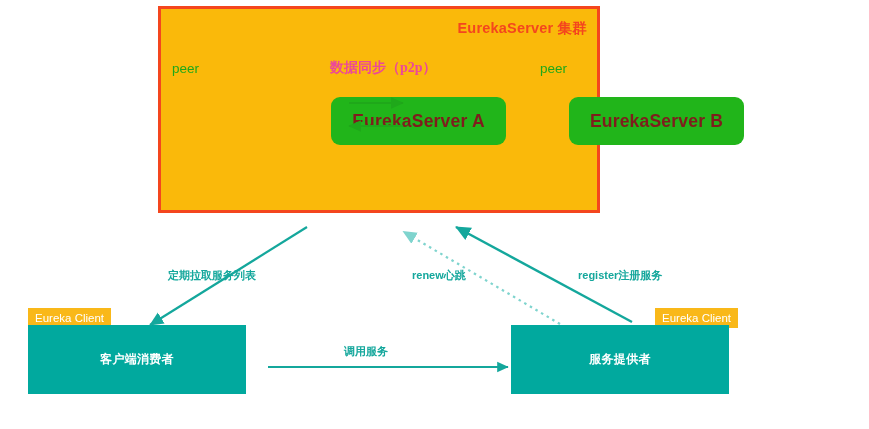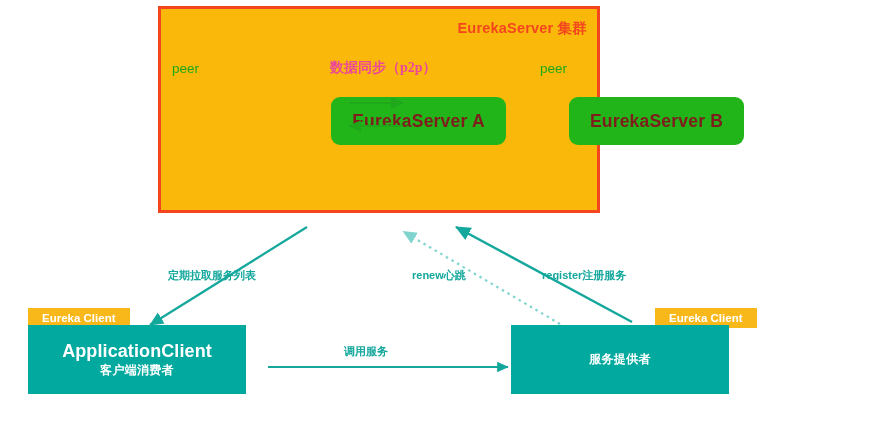--- a/index.html
+++ b/index.html
@@ -106,43 +106,43 @@
     font-size: 12px;
     font-weight: 700;
     line-height: 1.25;
     letter-spacing: .3px;
   }
 
   .client-badge {
     position: absolute;
     top: 308px;
     height: 20px;
-    padding: 0 14px;
+    padding: 0 7px;
     background: #F9B819;
     color: #ffffff;
     font-size: 11.5px;
-    font-weight: 700;
+    font-weight: 400;
     display: flex;
     align-items: center;
     white-space: nowrap;
   }
   #badge-left  { left: 28px; }
   #badge-right { left: 655px; }
 
   
   .edge-label {
     position: absolute;
     font-size: 11px;
     font-weight: 700;
     color: #14A79C;
     white-space: nowrap;
   }
   #label-pull     { left: 168px; top: 268px; }
   #label-renew    { left: 412px; top: 268px; }
-  #label-register { left: 542px; top: 268px; }
+  #label-register { left: 578px; top: 268px; }
   #label-invoke   { left: 344px; top: 344px; }
 
   
   #connectors {
     position: absolute;
     left: 0;
     top: 0;
     width: 869px;
     height: 429px;
     pointer-events: none;
@@ -163,21 +163,20 @@
 
   <div class="peer-label" id="peer-left">peer</div>
 
   <div class="peer-label" id="peer-right">peer</div>
 
   <div id="sync-label">数据同步（p2p）</div>
 
   <div class="client-badge" id="badge-left">Eureka Client</div>
 
   <div class="app-box" id="app-client">
-    <div class="app-en">ApplicationClient</div>
     <div class="app-zh">客户端消费者</div>
   </div>
 
   <div class="client-badge" id="badge-right">Eureka Client</div>
 
   <div class="app-box" id="app-service">
     <div class="app-zh">服务提供者</div>
   </div>
 
   <svg id="connectors" viewBox="0 0 869 429">

